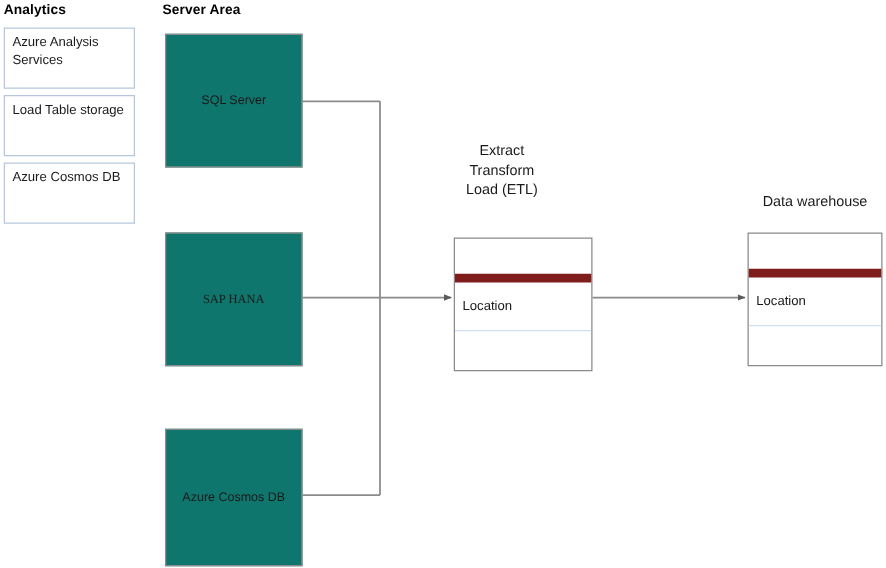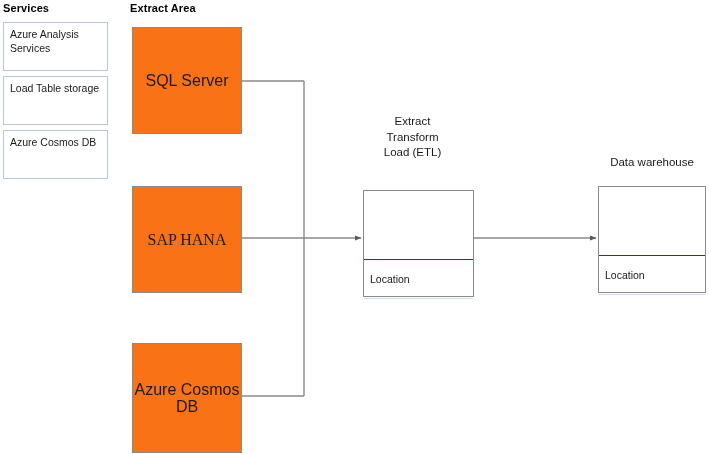--- a/index.html
+++ b/index.html
@@ -48,26 +48,26 @@
     color: #1a1a1a;
     padding: 5px 0 0 6px;
     overflow: hidden;
   }
 
   
   .answer-box {
     position: absolute;
     box-sizing: border-box;
     border: 1.5px solid #8a8a8a;
-    background: #f97316;
+    background: #0f766e;
     display: flex;
     align-items: center;
     justify-content: center;
     text-align: center;
-    font-size: 16px;
+    font-size: 10px;
     line-height: 17px;
     color: #1a1a1a;
   }
   #answer-box-sql    { left: 132px; top: 27px;  width: 110px; height: 107px; }
   #answer-box-sap    { left: 132px; top: 186px; width: 110px; height: 107px; font-family: Liberation Serif, serif; }
   #answer-box-cosmos { left: 132px; top: 343px; width: 110px; height: 110px; }
 
   
   .table-box {
     position: absolute;
@@ -76,63 +76,62 @@
     background: #ffffff;
   }
   #etl-box { left: 363px; top: 190px; width: 111px; height: 107px; }
   #dw-box  { left: 598px; top: 186px; width: 108px; height: 107px; }
 
   .tb-band {
     position: absolute;
     left: 0;
     right: 0;
     height: 38px;
-    border-top: 1px solid #7f1d1d;
+    border-top: 7px solid #7f1d1d;
     border-bottom: 1px solid #cfe0f2;
     display: flex;
     align-items: center;
-    margin-top: 40px;
   }
   #etl-box .tb-band { top: 28px; }
   #dw-box  .tb-band { top: 28px; }
   .tb-label {
     font-size: 10.5px;
     color: #1a1a1a;
     padding-left: 6px;
     white-space: nowrap;
   }
 
   
   .caption {
     position: absolute;
     font-size: 11.5px;
     line-height: 15.5px;
     color: #1a1a1a;
     text-align: center;
     white-space: pre-line;
   }
-  #etl-caption { left: 357px; top: 114px; width: 111px; }
+  #etl-caption { left: 346px; top: 114px; width: 111px; }
   #dw-caption  { left: 588px; top: 155px; width: 128px; }
 
   
   #connectors {
     position: absolute;
     left: 0; top: 0;
     width: 709px;
     height: 454px;
     pointer-events: none;
   }
 </style>
 </head>
 <body>
 
 <div id="canvas">
 
-  <div class="col-heading" id="heading-locations">Services</div>
-  <div class="col-heading" id="heading-answer">Extract Area</div>
+  <div class="col-heading" id="heading-locations">Analytics</div>
+  <div class="col-heading" id="heading-answer">Server Area</div>
 
   <div id="locations-list">
     <div class="location-item">Azure Analysis Services</div>
     <div class="location-item">Load Table storage</div>
     <div class="location-item">Azure Cosmos DB</div>
   </div>
 
   <div class="answer-box" id="answer-box-sql">SQL Server</div>
   <div class="answer-box" id="answer-box-sap">SAP HANA</div>
   <div class="answer-box" id="answer-box-cosmos">Azure Cosmos DB</div>

